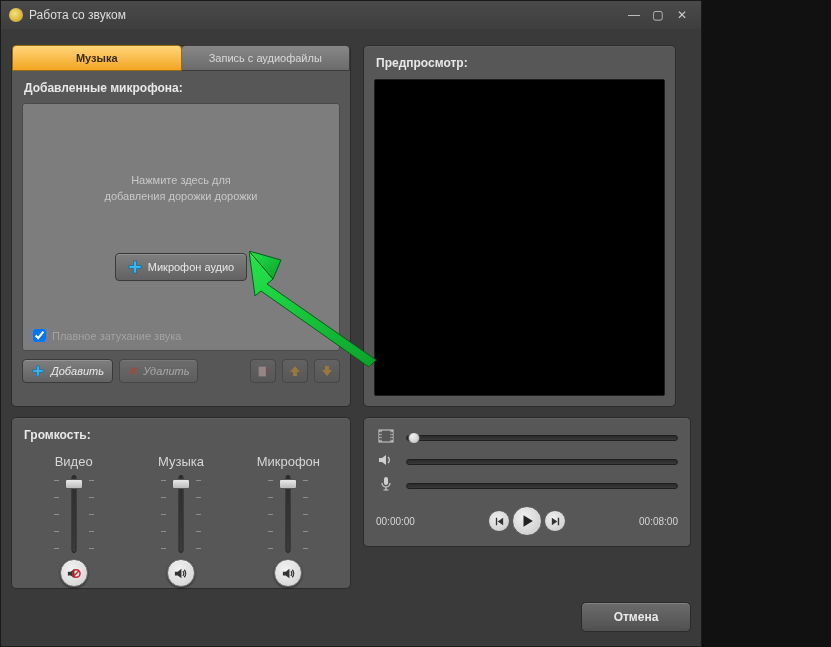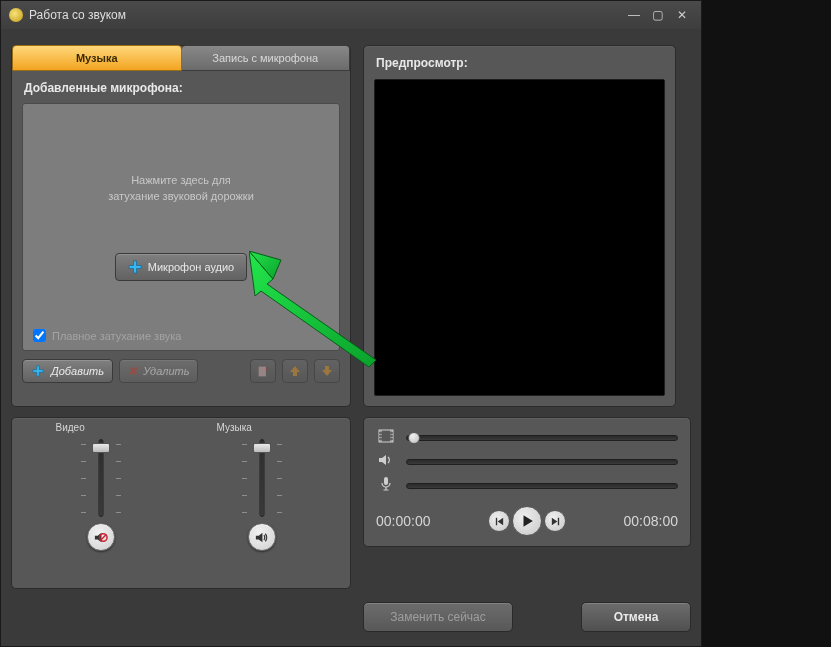--- a/index.html
+++ b/index.html
@@ -27,37 +27,37 @@
 .fade-check { position: absolute; left: 10px; bottom: 8px; display: flex; align-items: center; gap: 6px; color: #a3a3a3; font-size: 11px; }
 .fade-check input { width: 13px; height: 13px; }
 .btn-row { display: flex; gap: 6px; padding: 8px 10px 0; align-items: center; }
 .btn-row .spacer { flex: 1; }
 .icon-btn { width: 26px; height: 24px; border-radius: 4px; background: linear-gradient(180deg,#6c6c6c,#585858); border: 1px solid #3a3a3a; display: inline-flex; align-items: center; justify-content: center; cursor: pointer; opacity: .55; }
 .btn.disabled, .icon-btn.disabled { opacity: .55; cursor: default; }
 .btn.disabled .x { color: #c24b3b; font-weight: bold; }
 
 .vol-panel { left: 0; top: 384px; width: 340px; height: 172px; }
 .vol-cols { display: flex; justify-content: space-around; padding: 4px 8px 0; }
-.vol-col { width: 90px; text-align: left; color: #d6d6d6; font-size: 10px; }
+.vol-col { width: 90px; text-align: center; color: #d6d6d6; font-size: 13px; }
 .vslider { position: relative; width: 36px; height: 78px; margin: 6px auto 6px; }
 .vslider .track { position: absolute; left: 50%; transform: translateX(-50%); top: 0; bottom: 0; width: 5px; background: linear-gradient(180deg,#2c2c2c,#3b3b3b); border: 1px solid #222; border-radius: 3px; }
 .vslider .tick { position: absolute; width: 5px; height: 1px; background: #8e8e8e; right: -2px; }
 .vslider .tickL { left: -2px; right: auto; }
 .vslider .thumb { position: absolute; left: 50%; transform: translate(-50%,-50%); width: 18px; height: 10px; background: linear-gradient(180deg,#e8e8e8,#bcbcbc); border: 1px solid #555; border-radius: 2px; }
 .round-btn { width: 28px; height: 28px; border-radius: 50%; background: radial-gradient(circle at 40% 35%,#f2f2f2,#cfcfcf); border: 1px solid #6b6b6b; margin: 2px auto 0; display: flex; align-items: center; justify-content: center; cursor: pointer; box-shadow: inset 0 1px 1px rgba(255,255,255,.7), 0 1px 2px rgba(0,0,0,.5); }
 
 .preview-panel { left: 352px; top: 12px; right: 15px; height: 362px; }
 .preview-box { position: absolute; top: 33px; left: 10px; right: 10px; bottom: 10px; background: #000; border: 1px solid #1e1e1e; border-radius: 2px; }
 .sliders-panel { left: 352px; top: 384px; right: 0; height: 130px; padding: 8px 12px 6px; }
 .hs-row { display: flex; align-items: center; gap: 10px; height: 24px; }
 .hs-icon { width: 20px; text-align: center; color: #cfcfcf; }
 .hslider { position: relative; flex: 1; height: 14px; }
 .hslider .htrack { position: absolute; left: 0; right: 0; top: 50%; transform: translateY(-50%); height: 6px; background: linear-gradient(180deg,#2a2a2a,#3a3a3a); border: 1px solid #1f1f1f; border-radius: 3px; }
 .hslider .hthumb { position: absolute; top: 50%; transform: translate(-50%,-50%); width: 12px; height: 12px; border-radius: 50%; background: radial-gradient(circle at 35% 30%,#f2f2f2,#bdbdbd); border: 1px solid #5a5a5a; }
-.time-row { display: flex; align-items: center; justify-content: space-between; color: #d6d6d6; font-size: 14px; margin-top: 8px; }
+.time-row { display: flex; align-items: center; justify-content: space-between; color: #d6d6d6; font-size: 10px; margin-top: 8px; }
 .play-ctrls { display: flex; align-items: center; gap: 2px; }
 .circ { width: 22px; height: 22px; border-radius: 50%; background: radial-gradient(circle at 40% 35%,#efefef,#c8c8c8); border: 1px solid #5a5a5a; display: flex; align-items: center; justify-content: center; cursor: pointer; }
 .circ.big { width: 30px; height: 30px; }
 
 .bottom-bar { position: absolute; left: 352px; right: 0; bottom: 0; height: 38px; display: flex; gap: 10px; align-items: center; }
 .big-btn { flex: 1; height: 30px; border-radius: 5px; display: flex; align-items: center; justify-content: center; font-size: 12px; cursor: pointer; border: 1px solid #2a2a2a; box-shadow: inset 0 1px 0 rgba(255,255,255,.15); max-width: 160px; }
 .big-btn.save { background: linear-gradient(180deg,#ffd77a,#f2a521); color: #3a2a00; border-color: #9a6d12; font-weight: bold; flex: 0 0 172px; max-width: 172px; }
 .big-btn.replace { background: linear-gradient(180deg,#6c6c6c,#585858); color: #9e9e9e; flex: 0 0 150px; max-width: 150px; }
 .big-btn.cancel { background: linear-gradient(180deg,#6c6c6c,#505050); color: #eaeaea; font-weight: bold; flex: 0 0 110px; max-width: 110px; margin-left: auto; }
 
@@ -77,28 +77,28 @@
   </div>
 
   <div class="body-area">
 
     <div class="panel tabs-panel">
       <div class="tab-strip">
         <div class="tab active">
             <span>Музыка</span>
           </div>
         <div class="tab inactive">
-            <span>Запись с микрофона</span>
+            <span>Запись с аудиофайлы</span>
           </div>
       </div>
       <div class="panel-title">Добавленные микрофона:</div>
       <div class="audio-drop">
         <div class="hint">
           <span>Нажмите здесь для</span><br>
-          <span>затухание звуковой дорожки</span>
+          <span>добавления дорожки дорожки</span>
         </div>
         <div class="btn">
           <span class="plus">
             <svg width="14" height="14" viewBox="0 0 14 14">
                 <path d="M5.5 1h3v4.5H13v3H8.5V13h-3V8.5H1v-3h4.5z"></path>
               </svg>
           </span>
           <span>Микрофон аудио</span>
         </div>
         <label class="fade-check">
@@ -133,20 +133,21 @@
           </div>
         <div class="icon-btn disabled">
             <svg width="12" height="12" viewBox="0 0 12 12">
               <path fill="#d4902a" d="M6 11L1 5h3V1h4v4h3z"></path>
             </svg>
           </div>
       </div>
     </div>
 
     <div class="panel vol-panel">
+      <div class="panel-title">Громкость:</div>
       <div class="vol-cols">
         <div class="vol-col">
           <div>Видео</div>
           <div class="vslider">
             <div class="track"></div>
             <div class="tick" style="top:6%"></div>
               <div class="tick tickL" style="top:6%"></div>
             <div class="tick" style="top:28%"></div>
               <div class="tick tickL" style="top:28%"></div>
             <div class="tick" style="top:50%"></div>
@@ -181,20 +182,43 @@
               <div class="tick tickL" style="top:94%"></div>
             <div class="thumb" style="top:12%"></div>
           </div>
           <div class="round-btn">
             <svg width="15" height="15" viewBox="0 0 16 16">
                 <path fill="#333" d="M2 6h3l4-3v10l-4-3H2z"></path>
                 <path fill="none" stroke="#333" stroke-width="1.4" d="M10.5 5.5a3.5 3.5 0 010 5M12 4a6 6 0 010 8"></path>
               </svg>
           </div>
         </div>
+        <div class="vol-col">
+          <div>Микрофон</div>
+          <div class="vslider">
+            <div class="track"></div>
+            <div class="tick" style="top:6%"></div>
+              <div class="tick tickL" style="top:6%"></div>
+            <div class="tick" style="top:28%"></div>
+              <div class="tick tickL" style="top:28%"></div>
+            <div class="tick" style="top:50%"></div>
+              <div class="tick tickL" style="top:50%"></div>
+            <div class="tick" style="top:72%"></div>
+              <div class="tick tickL" style="top:72%"></div>
+            <div class="tick" style="top:94%"></div>
+              <div class="tick tickL" style="top:94%"></div>
+            <div class="thumb" style="top:12%"></div>
+          </div>
+          <div class="round-btn">
+            <svg width="15" height="15" viewBox="0 0 16 16">
+                <path fill="#333" d="M2 6h3l4-3v10l-4-3H2z"></path>
+                <path fill="none" stroke="#333" stroke-width="1.4" d="M10.5 5.5a3.5 3.5 0 010 5M12 4a6 6 0 010 8"></path>
+              </svg>
+          </div>
+        </div>
       </div>
     </div>
 
     <div class="panel preview-panel">
       <div class="panel-title">Предпросмотр:</div>
       <div class="preview-box"></div>
     </div>
 
     <div class="panel sliders-panel">
       <div class="hs-row">
@@ -255,23 +279,20 @@
               <svg width="11" height="11" viewBox="0 0 12 12">
                 <path fill="#333" d="M8.5 2H10v8H8.5zM2 2l6 4-6 4z"></path>
               </svg>
             </div>
         </div>
         <span>00:08:00</span>
       </div>
     </div>
 
     <div class="bottom-bar">
-      <div class="big-btn replace">
-          <span>Заменить сейчас</span>
-        </div>
       <div class="big-btn cancel">
           <span>Отмена</span>
         </div>
     </div>
 
   </div>
 
   <svg class="arrow-overlay" style="left:248px; top:250px;" width="150" height="120" viewBox="0 0 150 120">
     <defs>
       <linearGradient id="g1" x1="0" y1="0" x2="1" y2="1">

